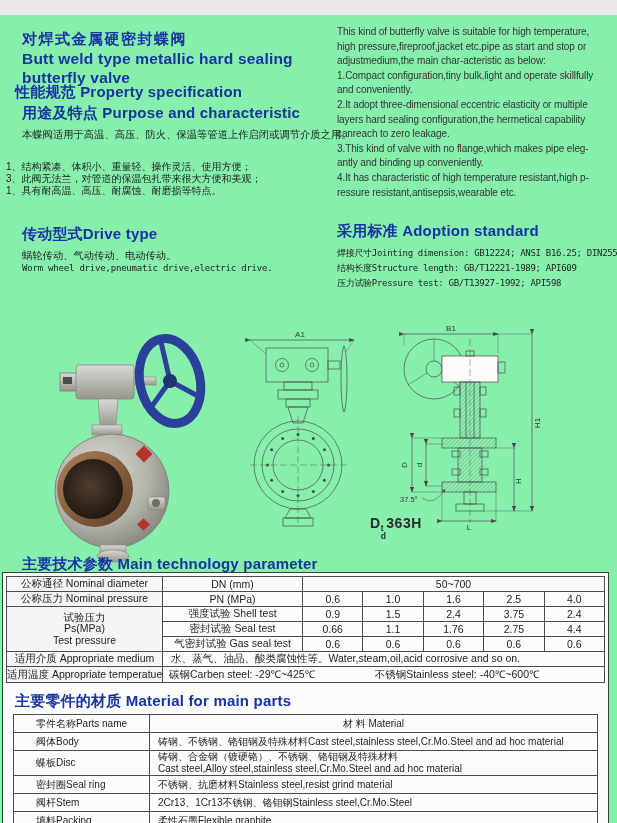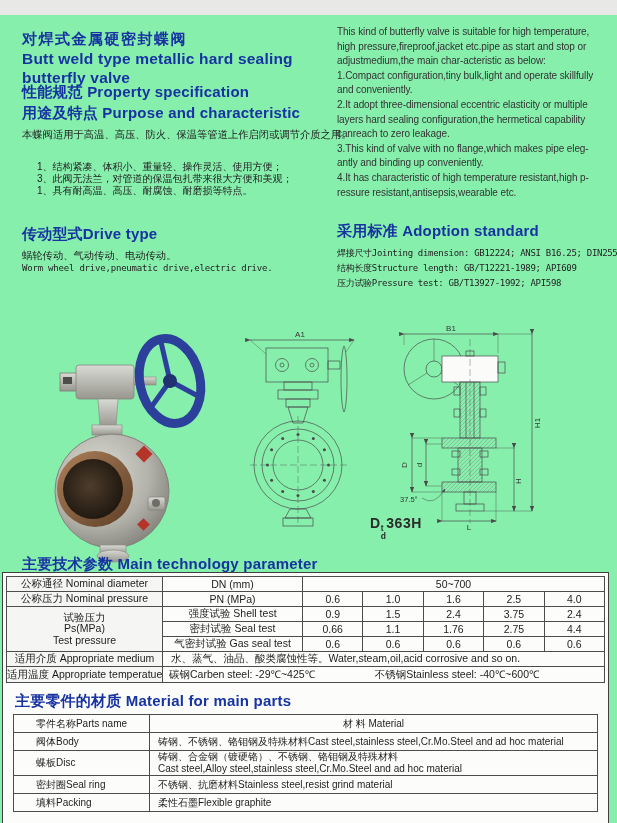--- a/index.html
+++ b/index.html
@@ -64,28 +64,28 @@
 <body>
 
 <div id="page">
 
   <div class="abs" style="left:22px; top:15px;">
     <div class="title-zh blue">对焊式金属硬密封蝶阀</div>
     <div class="title-en blue">Butt weld type metallic hard sealing</div>
     <div class="title-en blue">butterfly valve</div>
   </div>
 
-  <div class="abs sec-heading blue" style="left:22px; top:68px;">性能规范 Property specification</div>
+  <div class="abs sec-heading blue" style="left:15px; top:68px;">性能规范 Property specification</div>
   <div class="abs sec-heading blue" style="left:22px; top:89px;">用途及特点 Purpose and characteristic</div>
 
   <div class="abs zh-body" style="left:22px; top:113px;">
     <div>本蝶阀适用于高温、高压、防火、保温等管道上作启闭或调节介质之用。</div>
   </div>
 
-  <div class="abs zh-list" style="left:37px; top:146px;">
+  <div class="abs zh-list" style="left:6px; top:146px;">
     <div>1、结构紧凑、体积小、重量轻、操作灵活、使用方便；</div>
     <div>3、此阀无法兰，对管道的保温包扎带来很大方便和美观；</div>
     <div>1、具有耐高温、高压、耐腐蚀、耐磨损等特点。</div>
   </div>
 
   <div class="abs sec-heading blue" style="left:22px; top:210px;">传动型式Drive type</div>
   <div class="abs zh-body" style="left:22px; top:234px;">蜗轮传动、气动传动、电动传动。</div>
   <div class="abs mono drive-en" style="left:22px; top:248px;">Worm wheel drive,pneumatic drive,electric drive.</div>
 
   <div class="abs desc" style="left:337px; top:10px;">
@@ -377,20 +377,24 @@
         <td class="mat two-line">
           <div>铸钢、合金钢（镀硬铬）、不锈钢、铬钼钢及特殊材料</div>
           <div>Cast steel,Alloy steel,stainless steel,Cr.Mo.Steel and ad hoc material</div>
         </td>
       </tr>
       <tr>
         <td class="part">密封圈Seal ring</td>
         <td class="mat">不锈钢、抗磨材料Stainless steel,resist grind material</td>
       </tr>
       <tr>
+        <td class="part">阀杆Stem</td>
+        <td class="mat">2Cr13、1Cr13不锈钢、铬钼钢Stainless steel,Cr.Mo.Steel</td>
+      </tr>
+      <tr>
         <td class="part">填料Packing</td>
         <td class="mat">柔性石墨Flexible graphite</td>
       </tr>
     </tbody>
       </table>
 
   </div>
 </div>
 
 </body></html>

